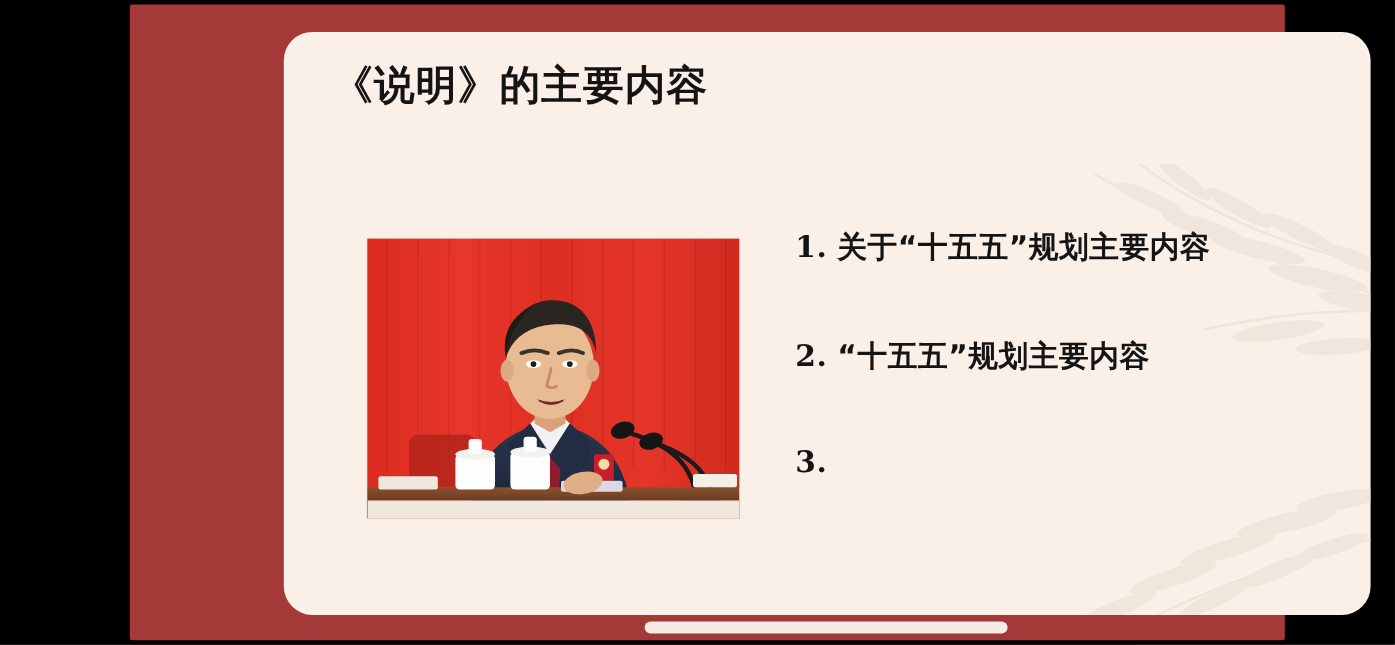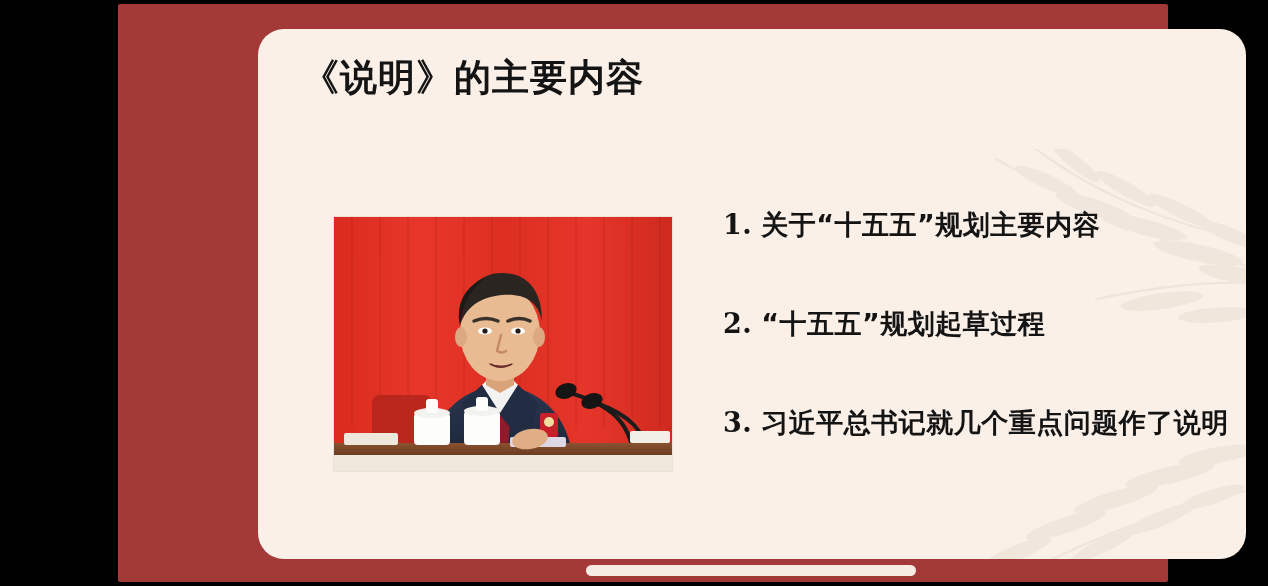--- a/index.html
+++ b/index.html
@@ -248,26 +248,25 @@
 
       <div id="bullets">
 
         <div class="bullet" id="b1">
           <span class="num">1.</span>
           <span class="txt">关于“十五五”规划主要内容</span>
         </div>
 
         <div class="bullet" id="b2">
           <span class="num">2.</span>
-          <span class="txt">“十五五”规划起草过程</span>
+          <span class="txt">“十五五”规划主要内容</span>
         </div>
 
         <div class="bullet" id="b3">
           <span class="num">3.</span>
-          <span class="txt">习近平总书记就几个重点问题作了说明</span>
         </div>
 
       </div>
 
     </div>
 
     <div id="progress-track"></div>
 
   </div>
 

